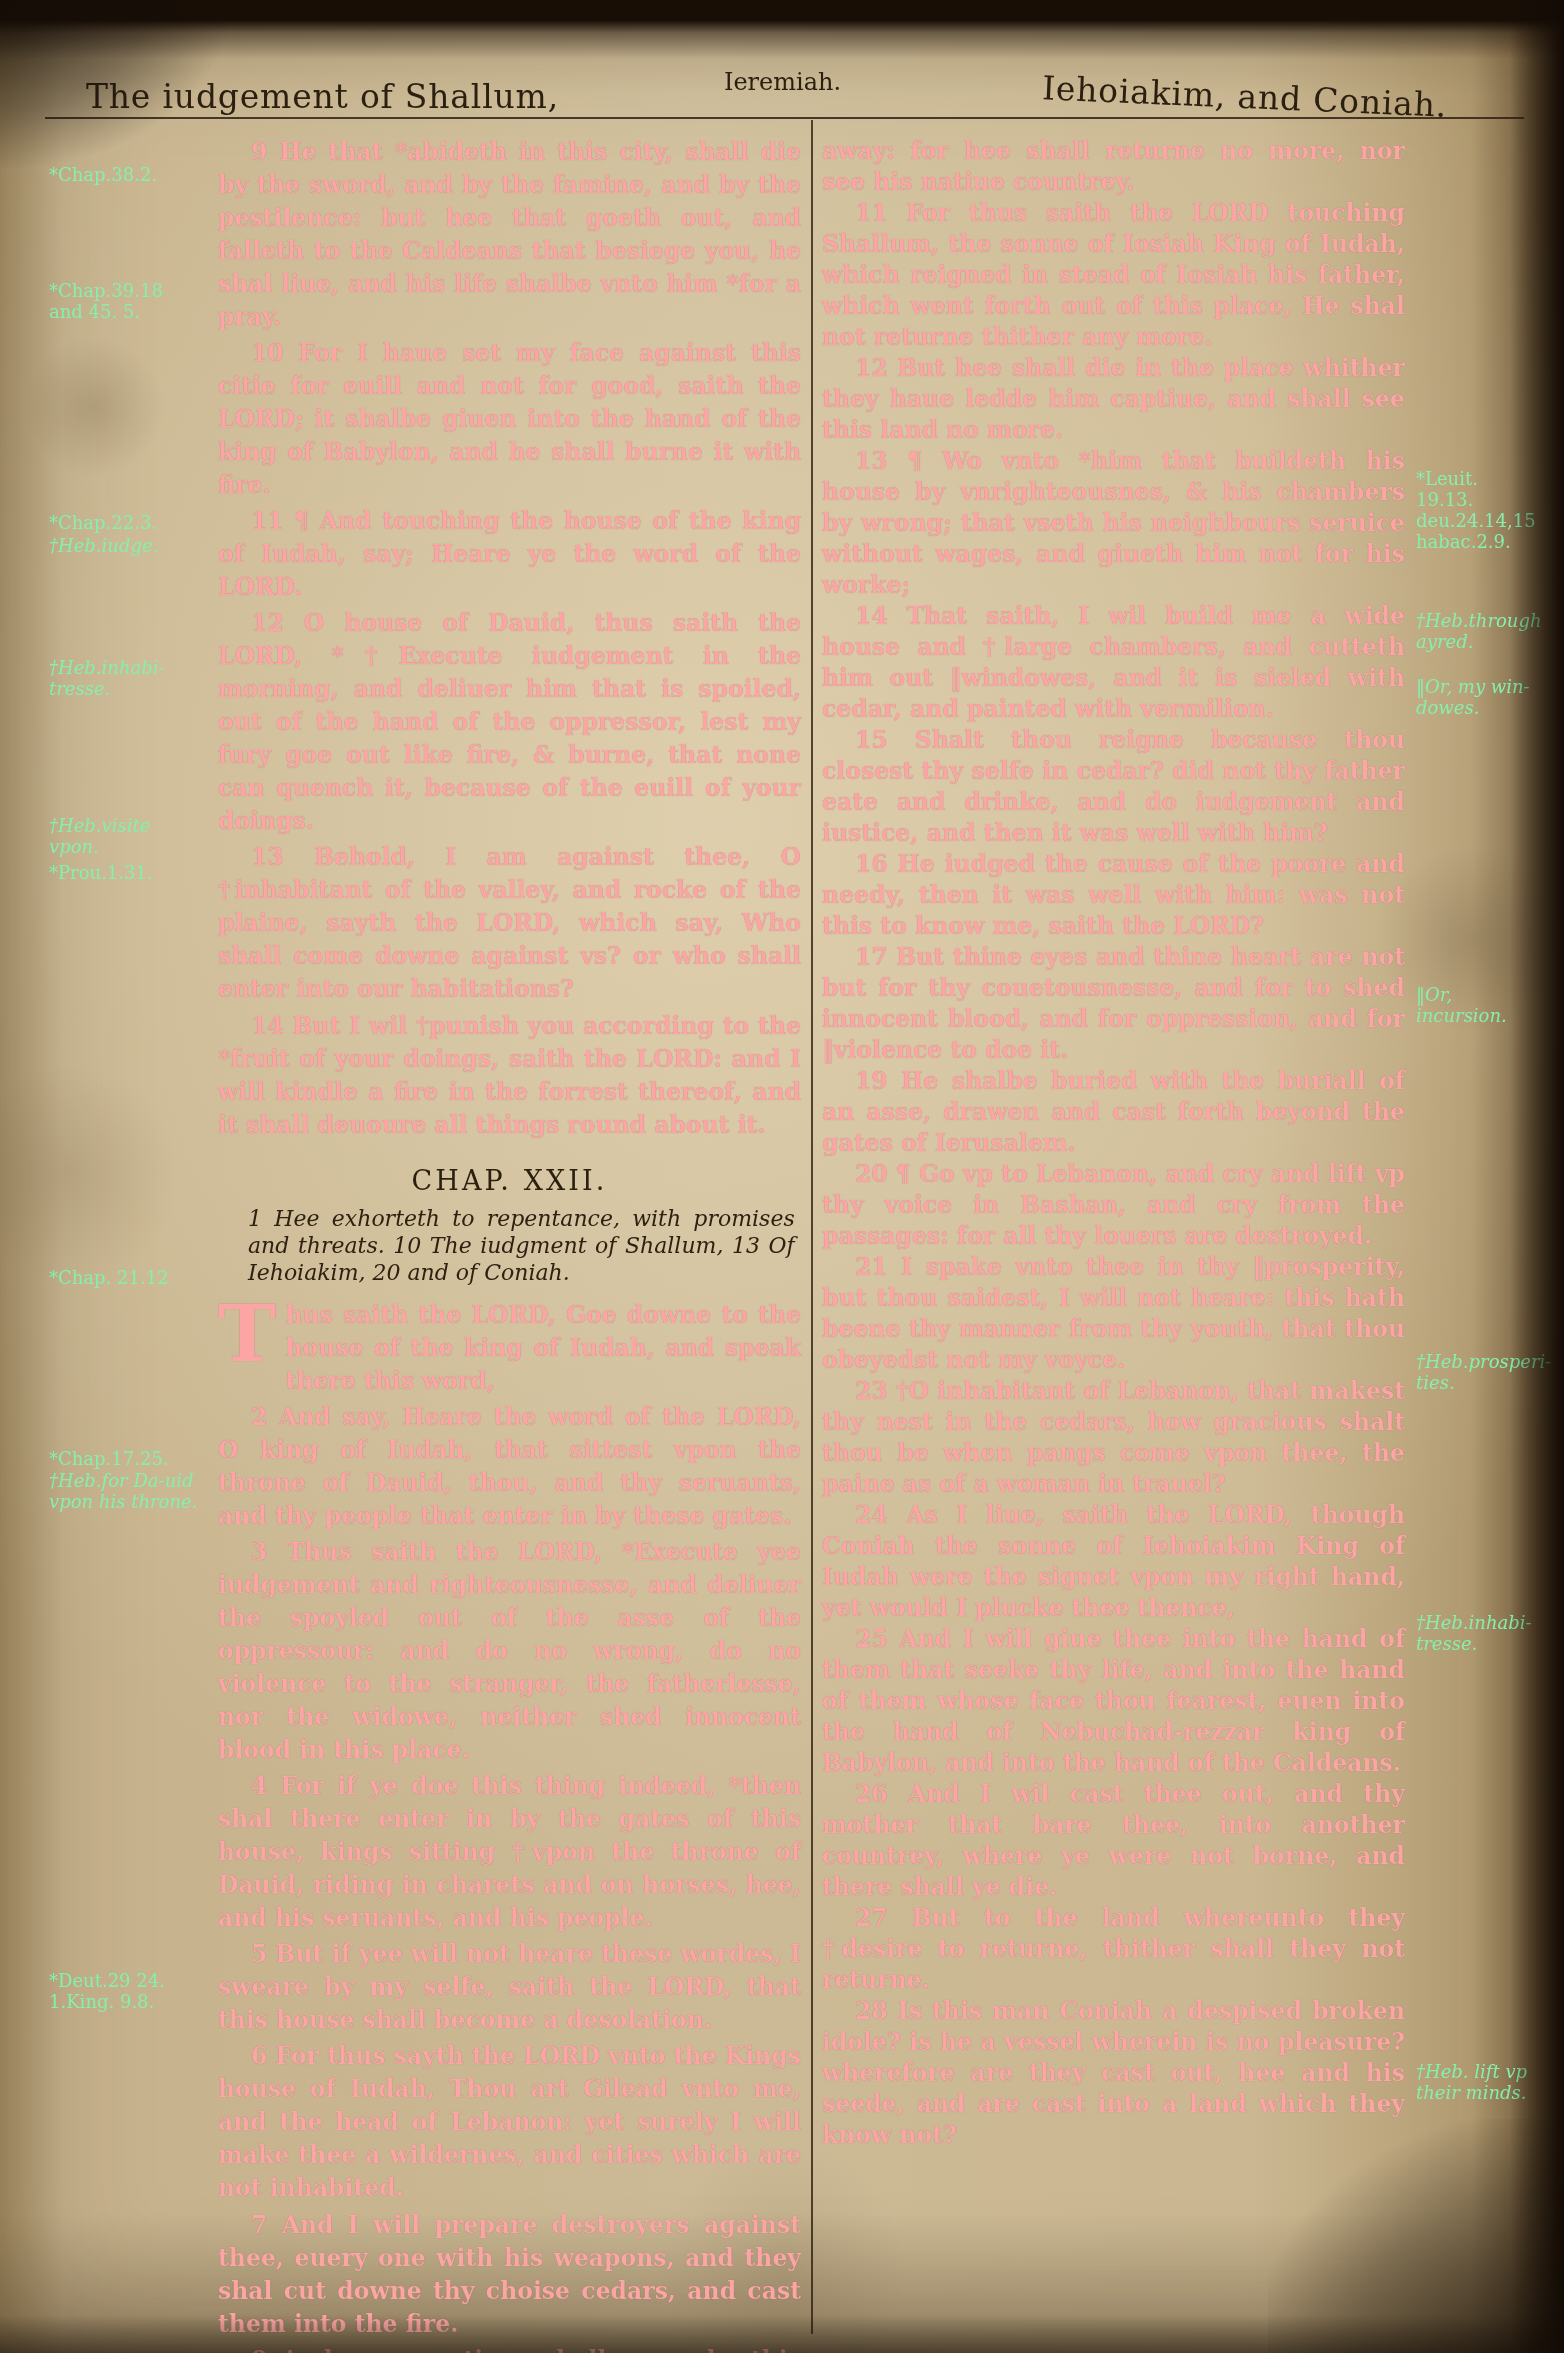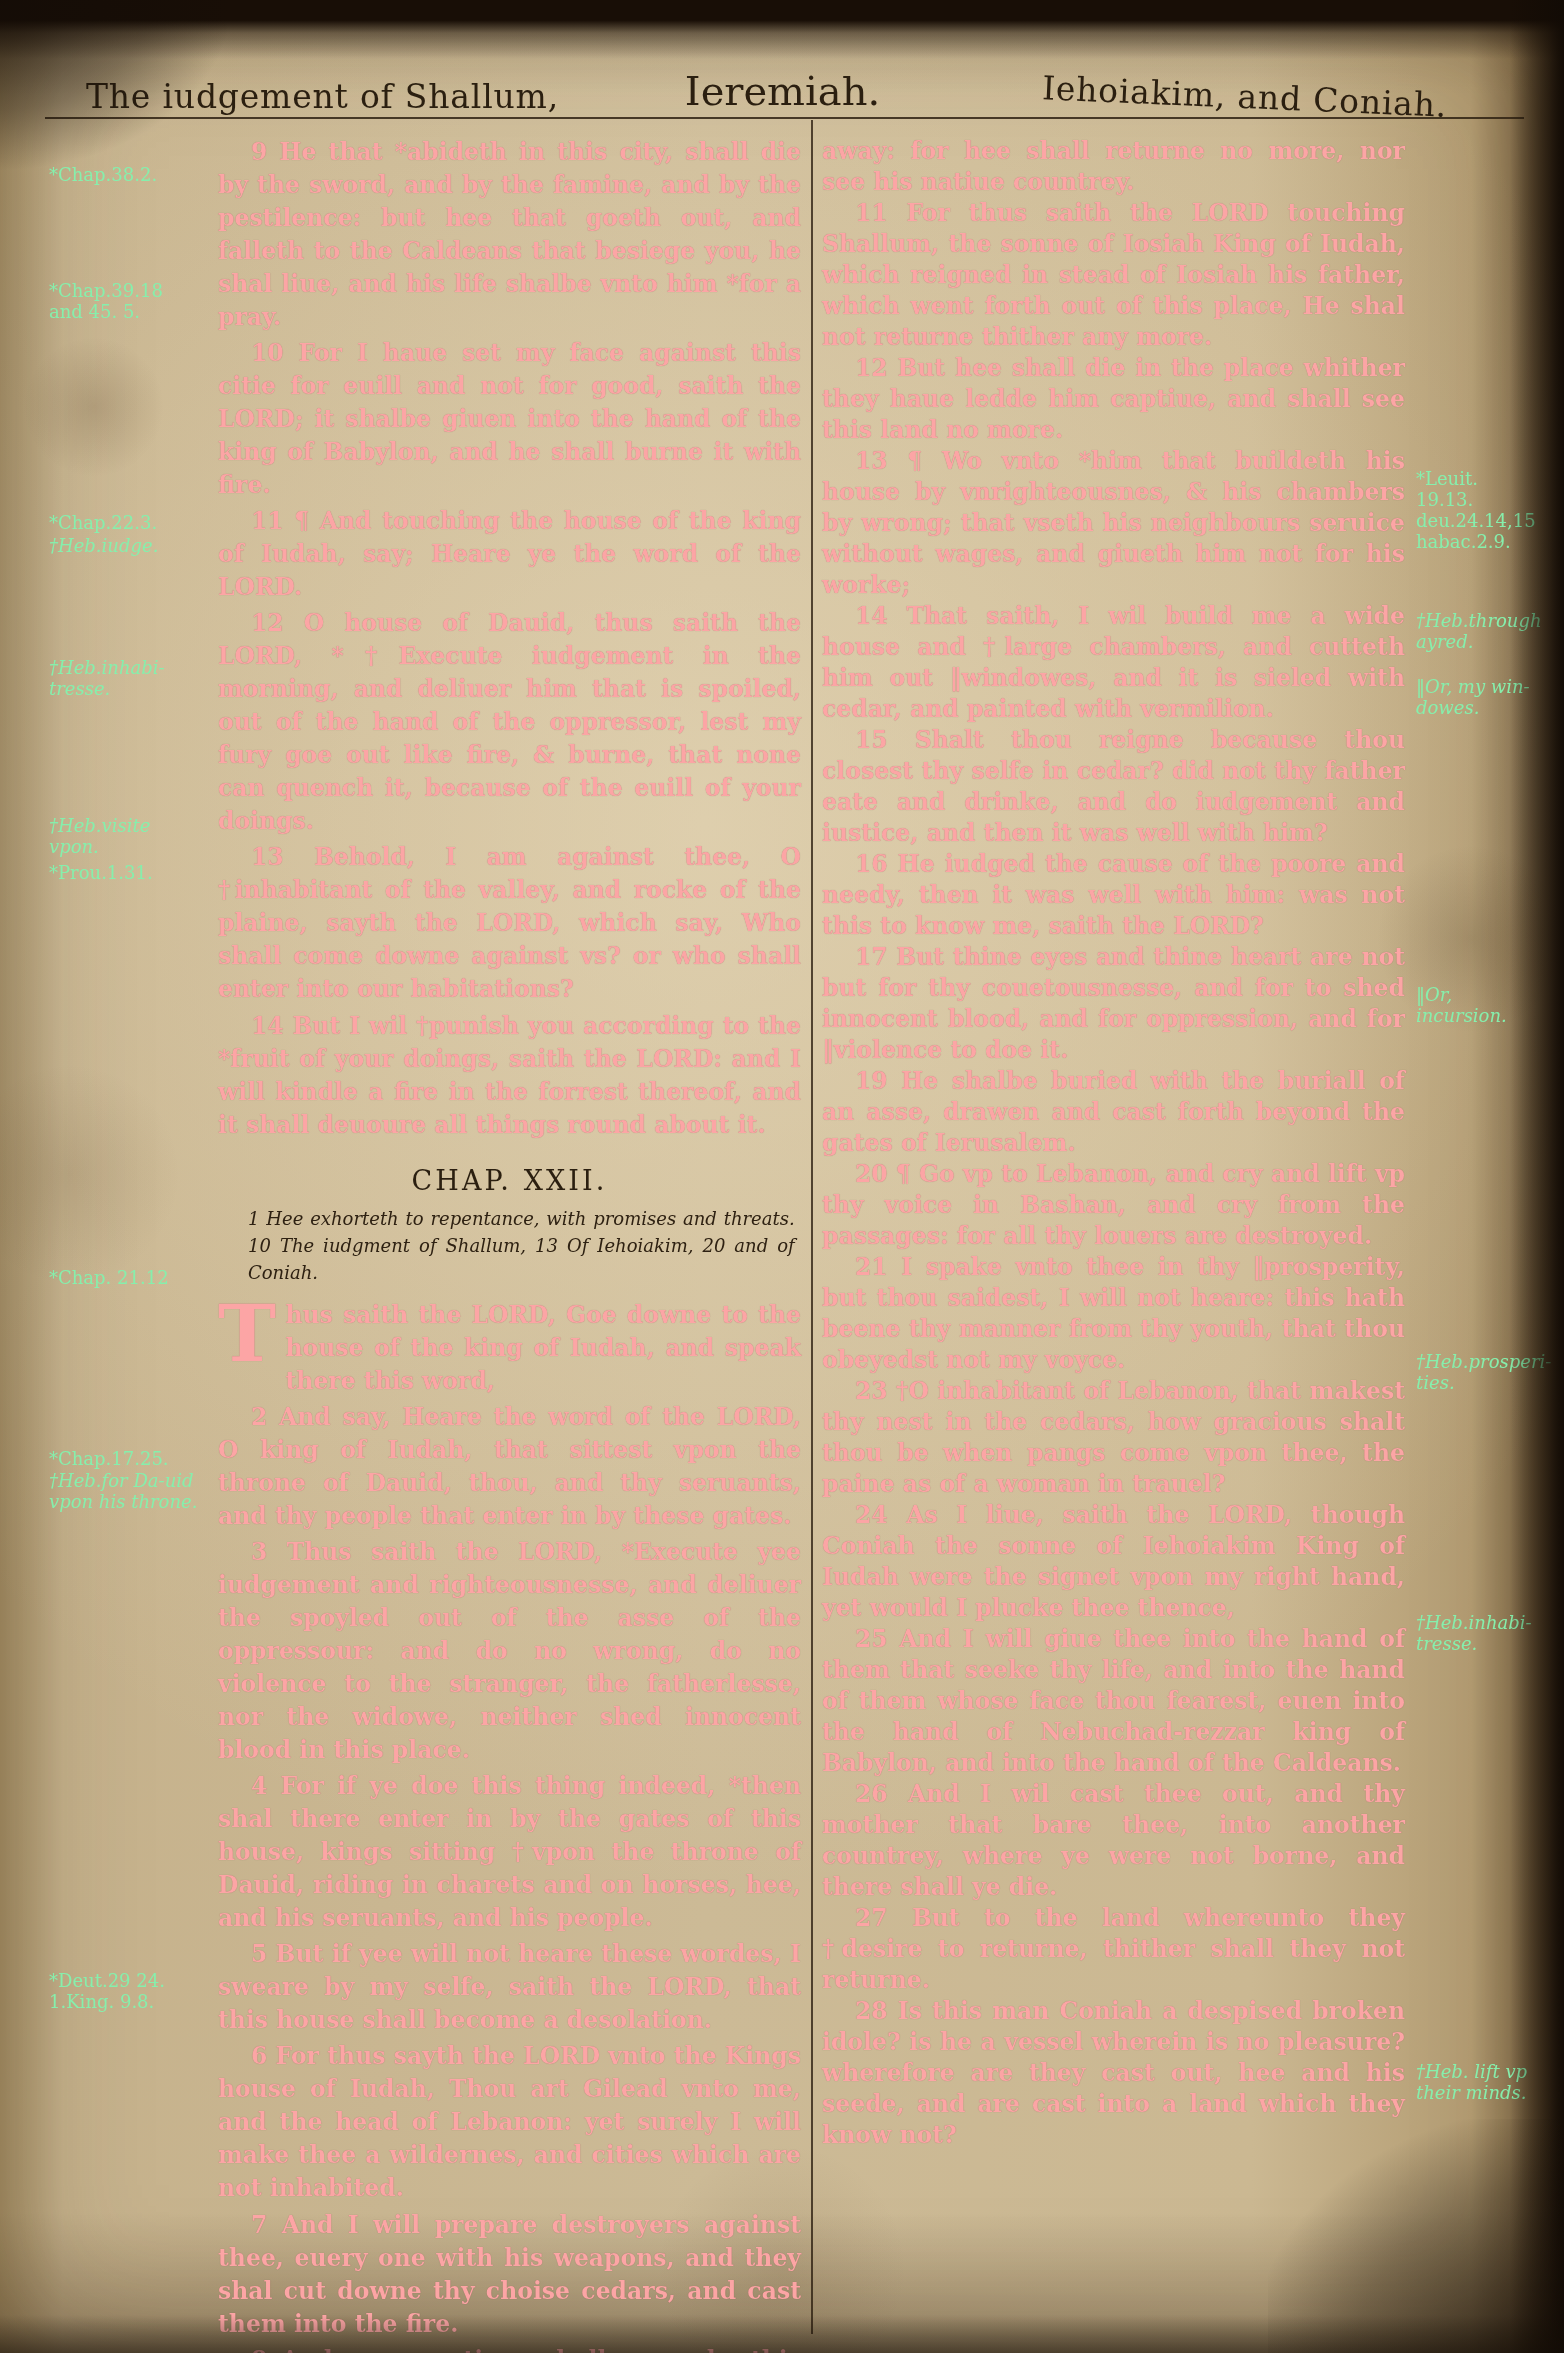--- a/index.html
+++ b/index.html
@@ -22,21 +22,21 @@
       radial-gradient(circle 70px  at 94px  407px,  rgba(70,45,20,.18), rgba(70,45,20,0) 100%),
       radial-gradient(circle 110px at 70px   1174px, rgba(80,55,25,.12), rgba(80,55,25,0) 100%),
       radial-gradient(circle 94px at 1471px 939px, rgba(60,40,18,.18), rgba(60,40,18,0) 100%),
       radial-gradient(circle 125px at 782px 2269px, rgba(70,45,20,.10), rgba(70,45,20,0) 100%);
   }
   .vignette { position:absolute; inset:0; box-shadow: inset 0 0 141px rgba(50,33,15,.35); }
 
   
   .header { position:absolute; top:66px; left:55px; right:55px; height:50px; color:#2b1f10; }
   .h-left   { position:absolute; left:31px;  top:11px; font-size:33px; letter-spacing:0.8px; }
-  .h-center { position:absolute; left:50%;   top:1.6px;  transform:translateX(-50%); font-size:40px; }
+  .h-center { position:absolute; left:50%;   top:1.6px;  transform:translateX(-50%); font-size:24px; }
   .h-right  { position:absolute; right:63px; top:11px; font-size:33px; transform:rotate(2.5deg); letter-spacing:0.8px; }
   .header-rule { position:absolute; top:117px; left:45px; width:1479px; border-top:2.3px solid rgba(46,33,18,.85); }
   .divider { position:absolute; left:811px; top:120px; height:2214px; width:2.3px; background:rgba(46,33,18,.8); }
 
   .content { position:absolute; top:133px; left:0; right:0; bottom:0; }
 
   
   .notes { position:absolute; top:4px; height:100%; font-size:18px; line-height:21px; color:#86efac; }
   .notes-left  { left:49px;   width:153px; }
   .notes-right { left:1416px; width:119px; }
@@ -53,21 +53,21 @@
     text-align:justify; color:#fca5a5; text-shadow:0 0 0.8px rgba(40,25,10,.35);
   }
   .col-left  .verse { line-height:33px; }
   .col-right .verse { line-height:31px; margin-bottom:0; }
 
   .chap-heading {
     margin:23.5px 0 9.4px; text-align:center; font-size:27px; font-weight:normal;
     letter-spacing:3.1px; color:#2b1f10;
   }
   .argument {
-    margin:0 0 12.5px; padding:0 6.3px 0 30px; font-size:18px; line-height:27px;
+    margin:0 0 12.5px; padding:0 6.3px 0 30px; font-size:22px; line-height:27px;
     font-style:italic; font-weight:normal; text-align:justify; color:#2e2112;
   }
   .dropcap { float:left; font-size:78px; line-height:66px; font-weight:bold; margin:1.6px 9.4px 0 0; }
   .first-verse { text-indent:0; }
   .cont { text-indent:0; }
 
   
   .edge-top {
     position:absolute; top:0; left:0; right:0; height:59px; pointer-events:none;
     background:linear-gradient(180deg, #180e06 0px, #180e06 20.3px, rgba(24,14,6,.45) 33px, rgba(24,14,6,0) 59px);

